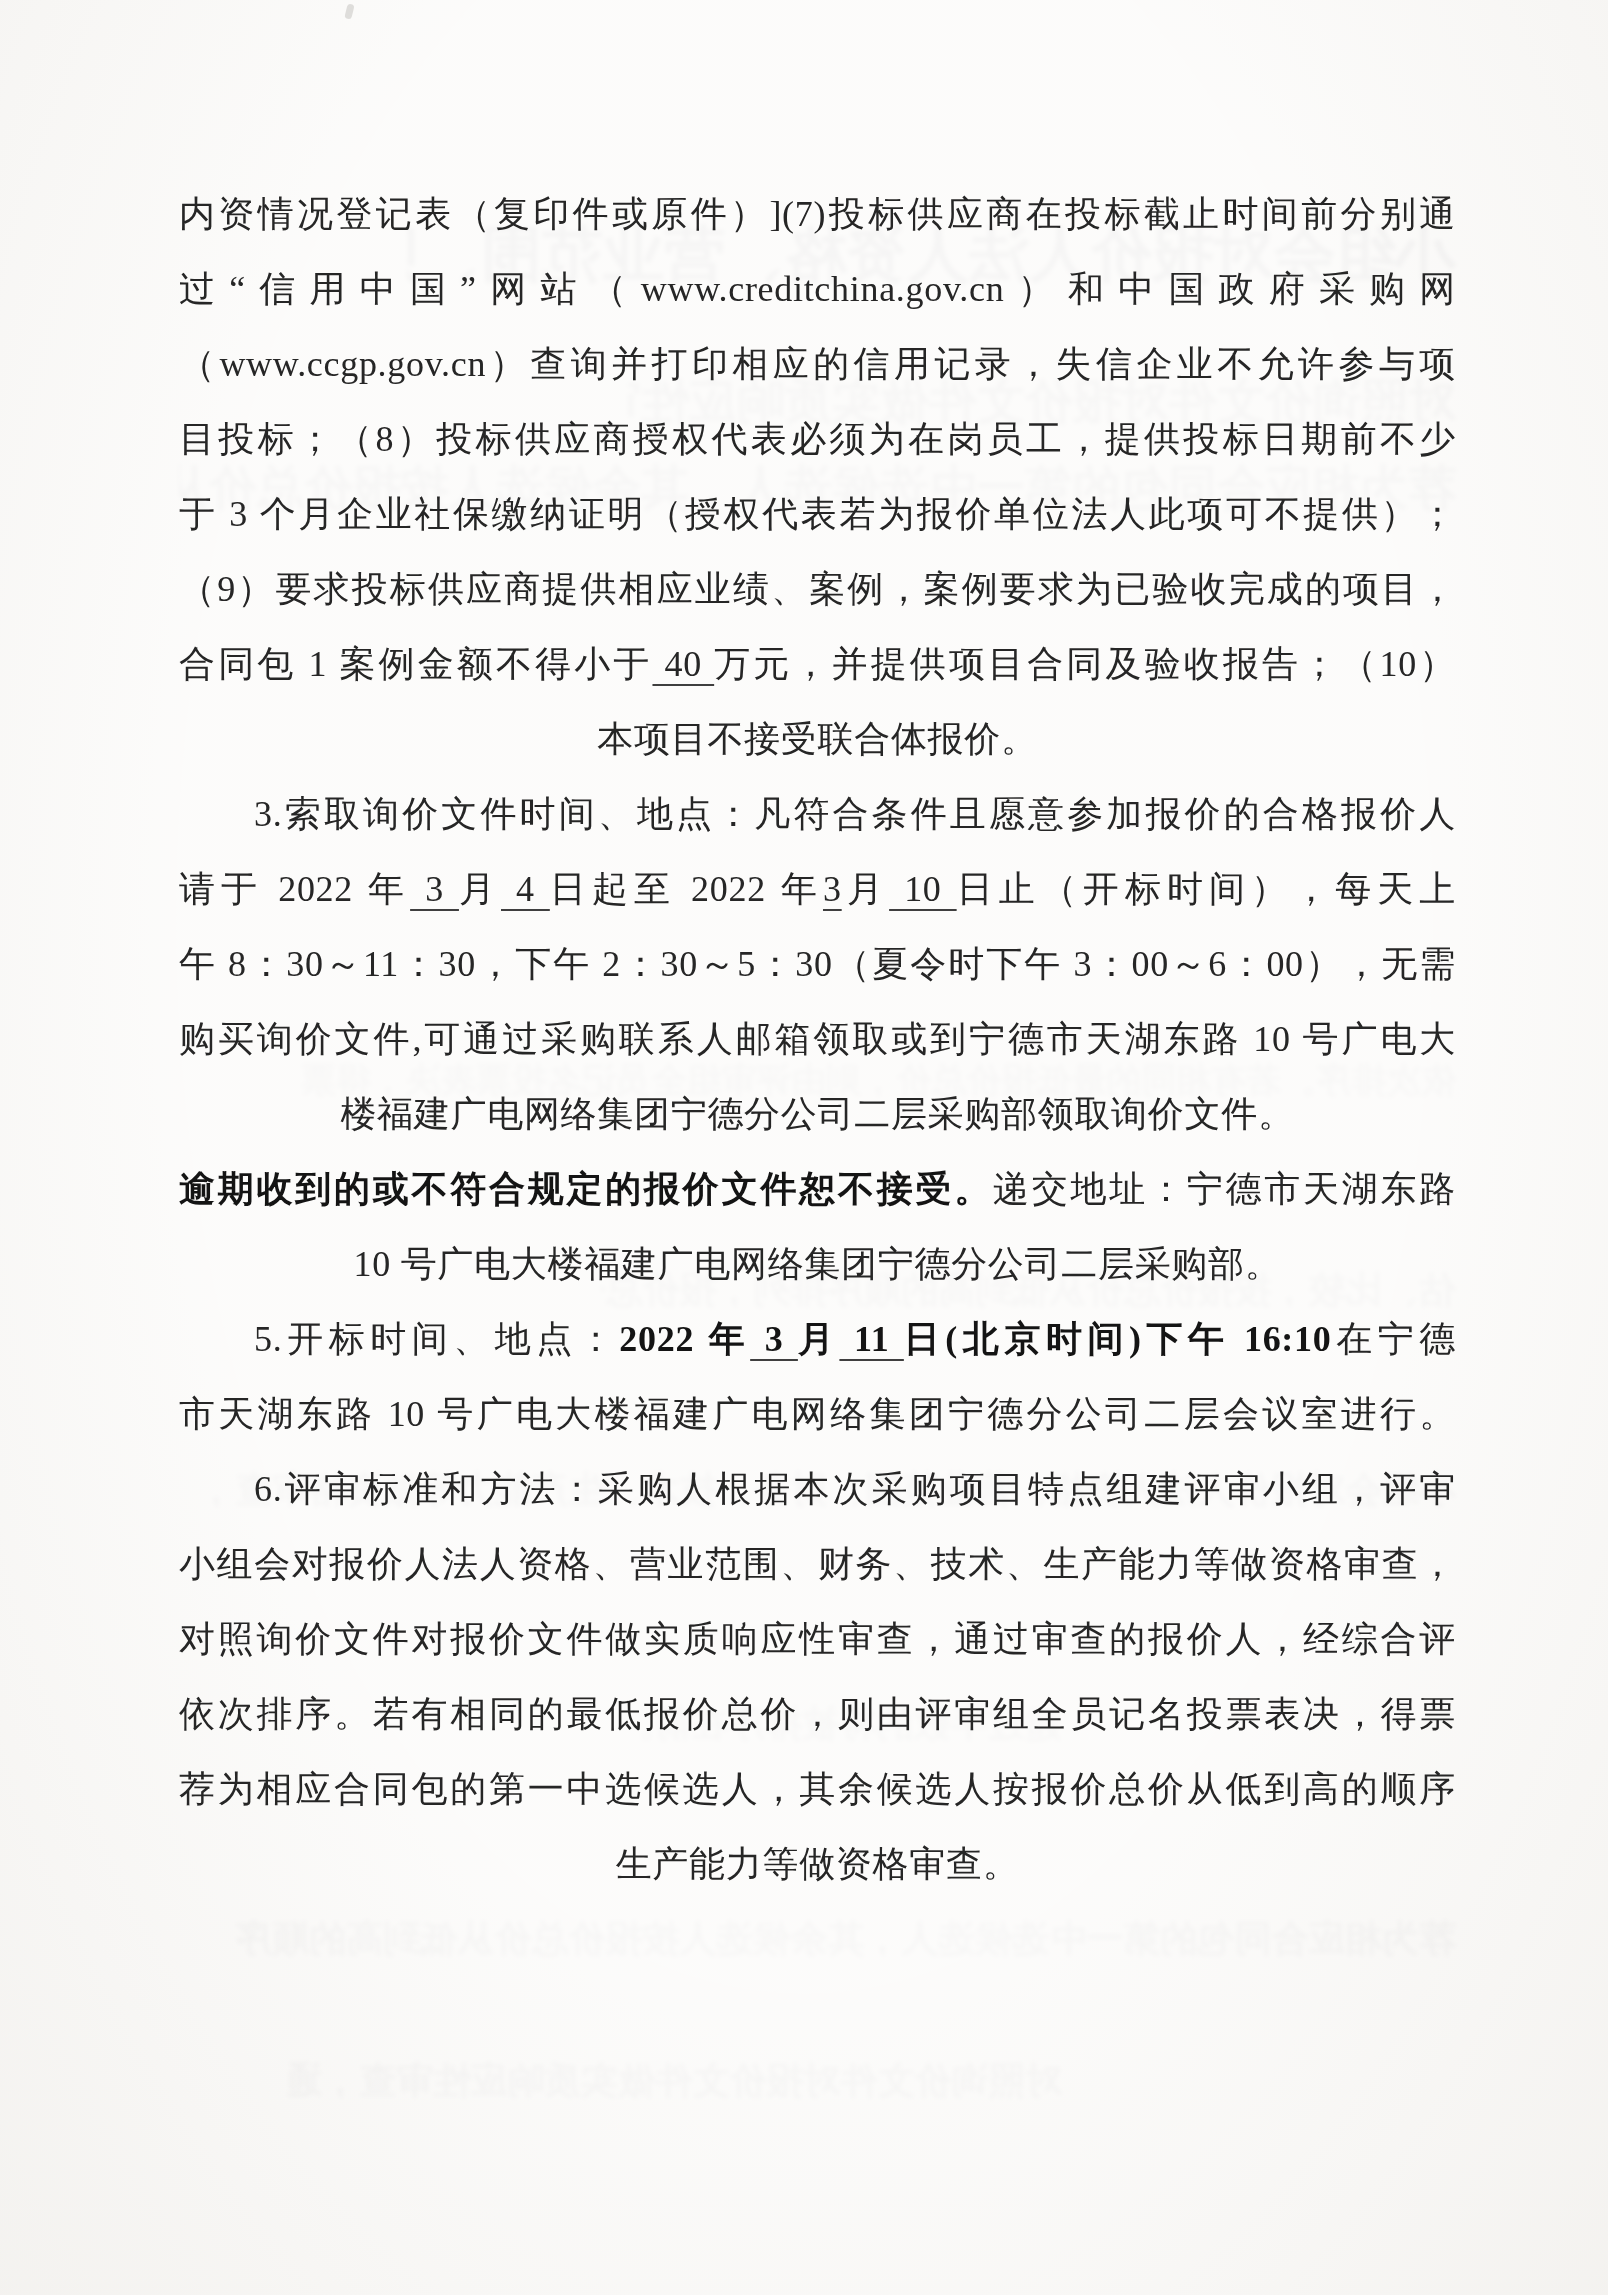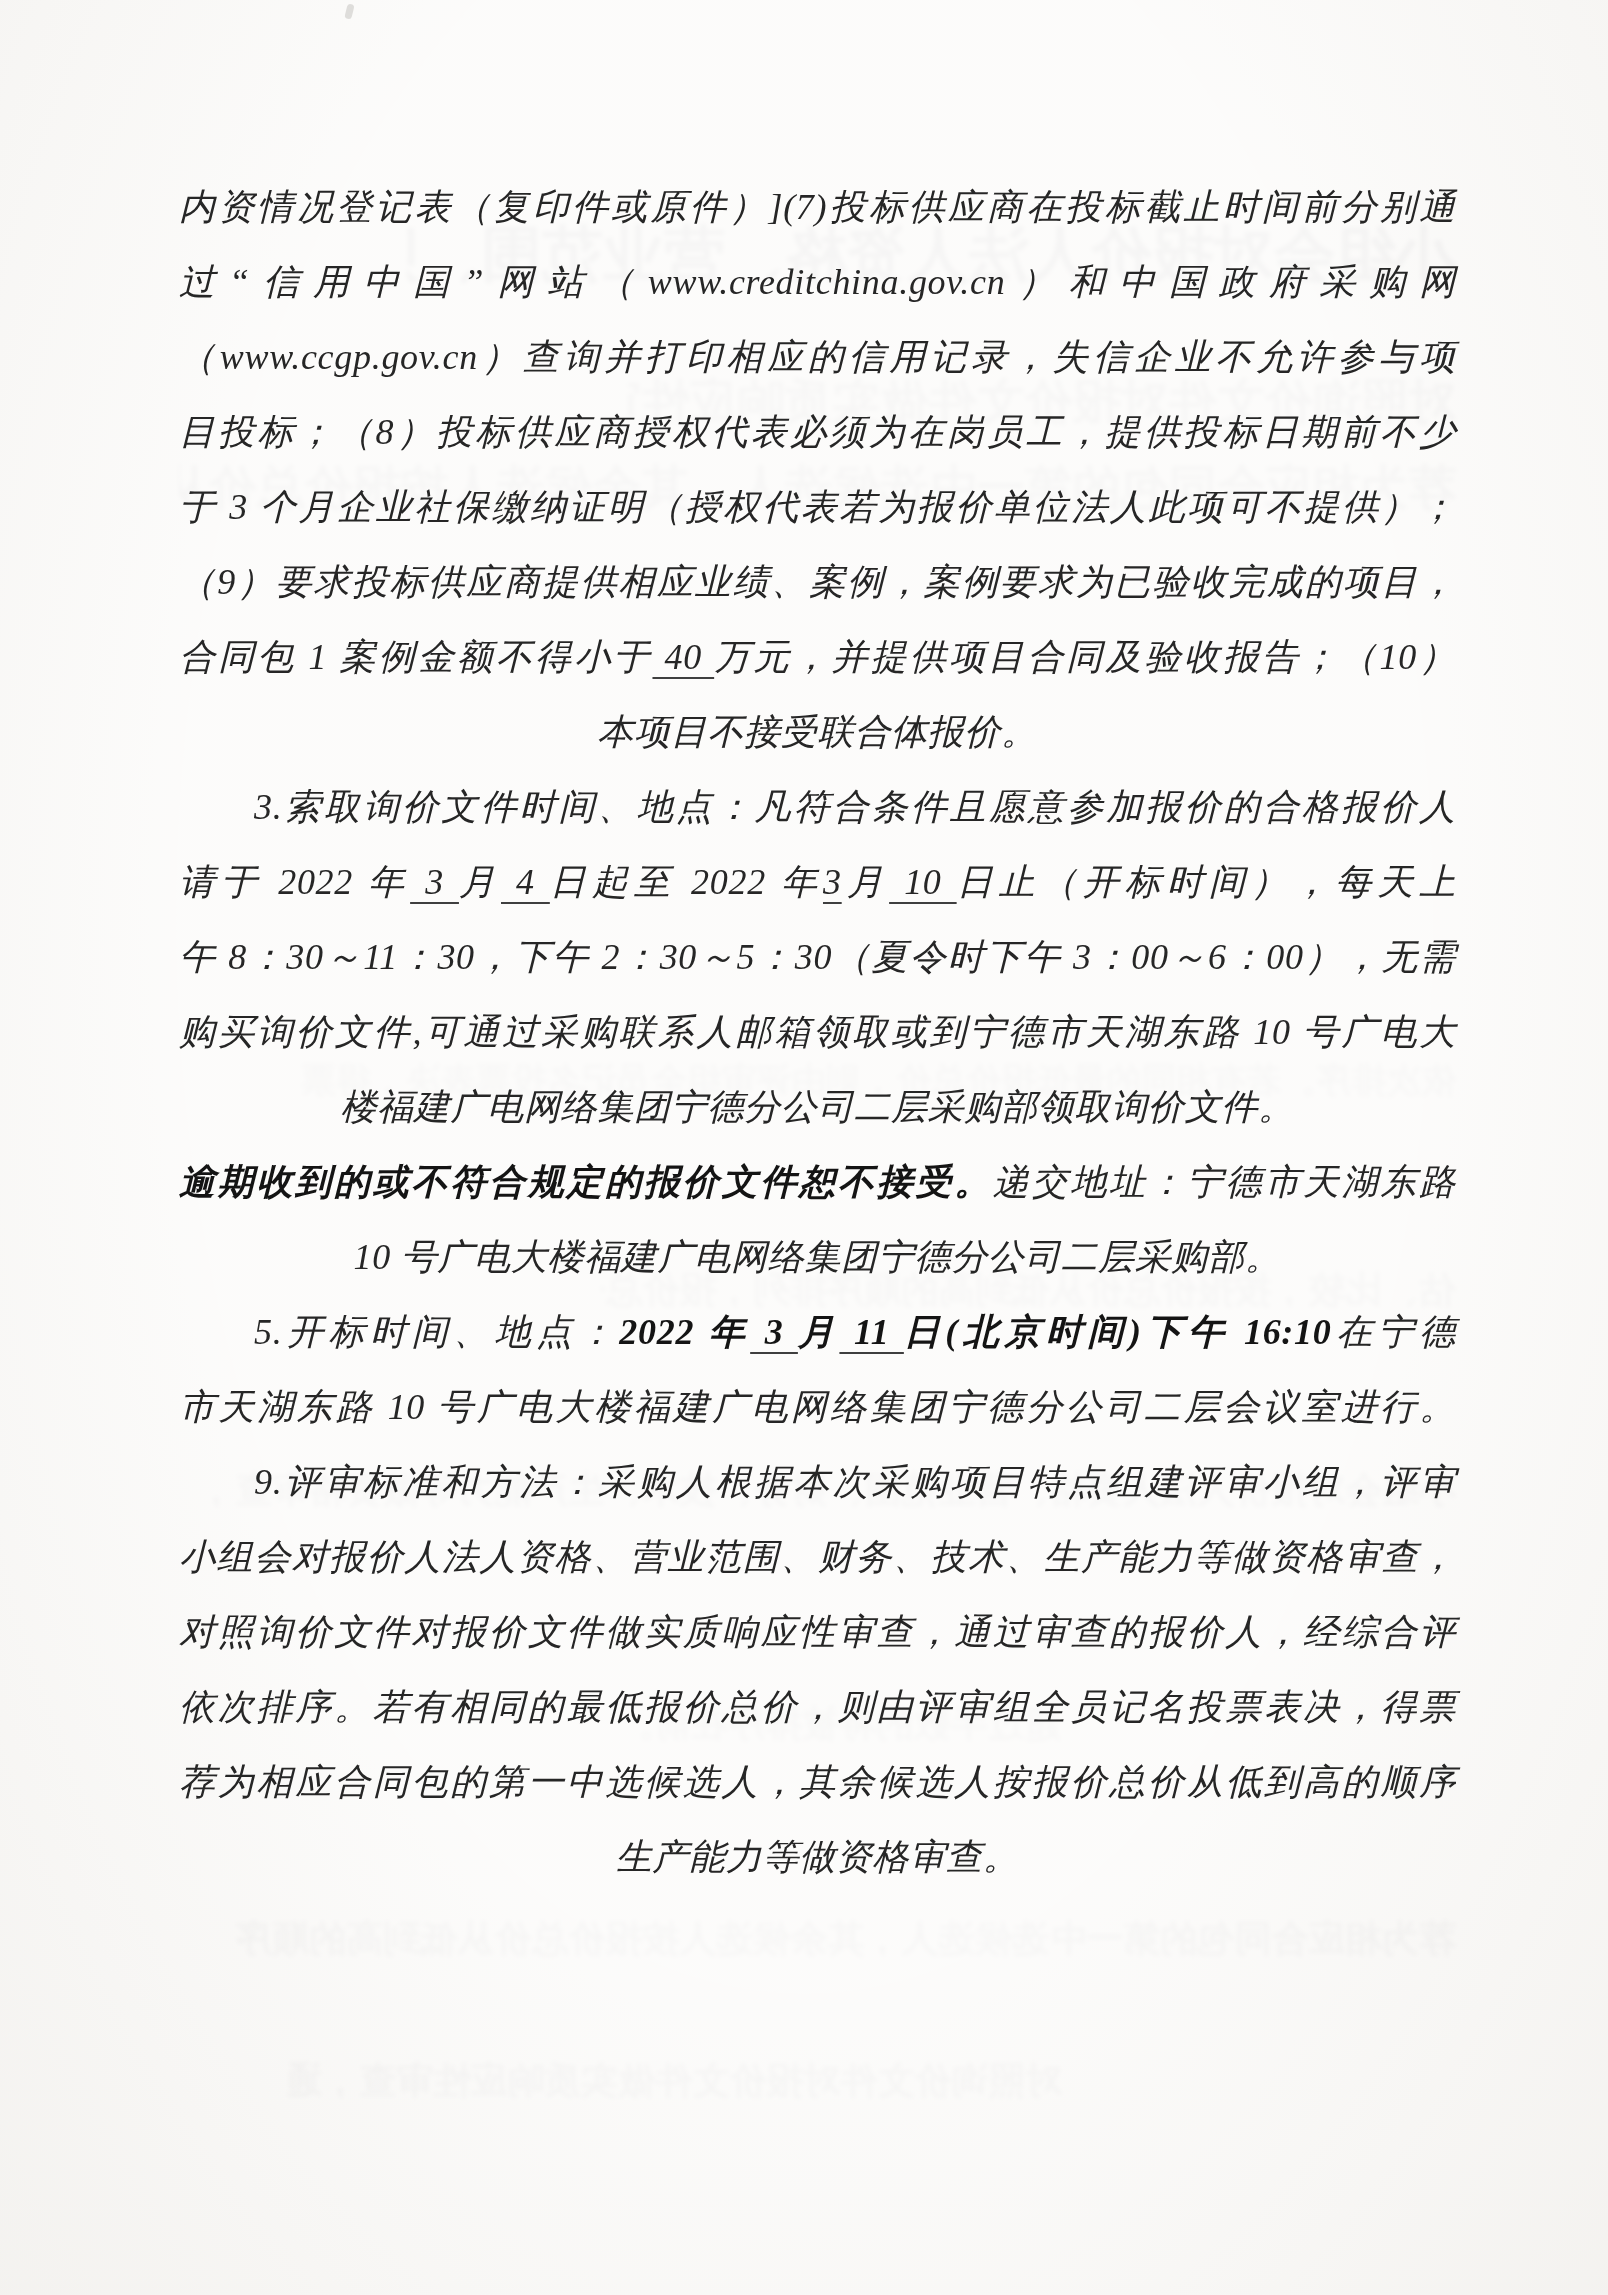--- a/index.html
+++ b/index.html
@@ -9,23 +9,22 @@
     background:#f9f8f6;
     overflow:hidden;
     font-family:"Liberation Serif","DejaVu Serif",serif;
   }
   
   .page::after{
     content:"";position:absolute;inset:0;pointer-events:none;
     background:radial-gradient(ellipse at 50% 40%, rgba(255,255,255,0.5) 55%, rgba(205,200,192,0.12) 100%);
   }
   #doc{
-    position:absolute;left:179px;top:170px;width:1277px;
+    position:absolute;left:179px;top:177px;width:1277px;
     color:#262626;
-    font-style:italic;
   }
   .line{
     height:75px;line-height:75px;font-size:36px;
     white-space:nowrap;
     letter-spacing:0.7px;
     text-align:center;
   }
   .line.j{
     text-align:justify;
     text-align-last:justify;
@@ -85,21 +84,21 @@
       <div class="line"><span class="seg">本项目不接受联合体报价。</span></div>
       <div class="line indent j"><span class="seg">3.索取询价文件时间、地点：凡符合条件且愿意参加报价的合格报价人</span></div>
       <div class="line j"><span class="seg">请于 2022 年</span><span class="seg u"> 3 </span><span class="seg">月</span><span class="seg u"> 4 </span><span class="seg">日起至 2022 年</span><span class="seg u">3</span><span class="seg">月</span><span class="seg u"> 10 </span><span class="seg">日止（开标时间），每天上</span></div>
       <div class="line j"><span class="seg">午 8：30～11：30，下午 2：30～5：30（夏令时下午 3：00～6：00），无需</span></div>
       <div class="line j"><span class="seg">购买询价文件,可通过采购联系人邮箱领取或到宁德市天湖东路 10 号广电大</span></div>
       <div class="line"><span class="seg">楼福建广电网络集团宁德分公司二层采购部领取询价文件。</span></div>
       <div class="line j"><span class="seg b">逾期收到的或不符合规定的报价文件恕不接受。</span><span class="seg">递交地址：宁德市天湖东路</span></div>
       <div class="line"><span class="seg">10 号广电大楼福建广电网络集团宁德分公司二层采购部。</span></div>
       <div class="line indent j"><span class="seg">5.开标时间、地点：</span><span class="seg b">2022 年</span><span class="seg b u"> 3 </span><span class="seg b">月</span><span class="seg b u"> 11 </span><span class="seg b">日(北京时间)下午 16:10</span><span class="seg">在宁德</span></div>
       <div class="line j"><span class="seg">市天湖东路 10 号广电大楼福建广电网络集团宁德分公司二层会议室进行。</span></div>
-      <div class="line indent j"><span class="seg">9.评审标准和方法：采购人根据本次采购项目特点组建评审小组，评审</span></div>
+      <div class="line indent j"><span class="seg">6.评审标准和方法：采购人根据本次采购项目特点组建评审小组，评审</span></div>
       <div class="line j"><span class="seg">小组会对报价人法人资格、营业范围、财务、技术、生产能力等做资格审查，</span></div>
       <div class="line j"><span class="seg">对照询价文件对报价文件做实质响应性审查，通过审查的报价人，经综合评</span></div>
       <div class="line j"><span class="seg">依次排序。若有相同的最低报价总价，则由评审组全员记名投票表决，得票</span></div>
       <div class="line j"><span class="seg">荐为相应合同包的第一中选候选人，其余候选人按报价总价从低到高的顺序</span></div>
       <div class="line"><span class="seg">生产能力等做资格审查。</span></div>
     </div>
 </div>
 
 
 </body></html>

